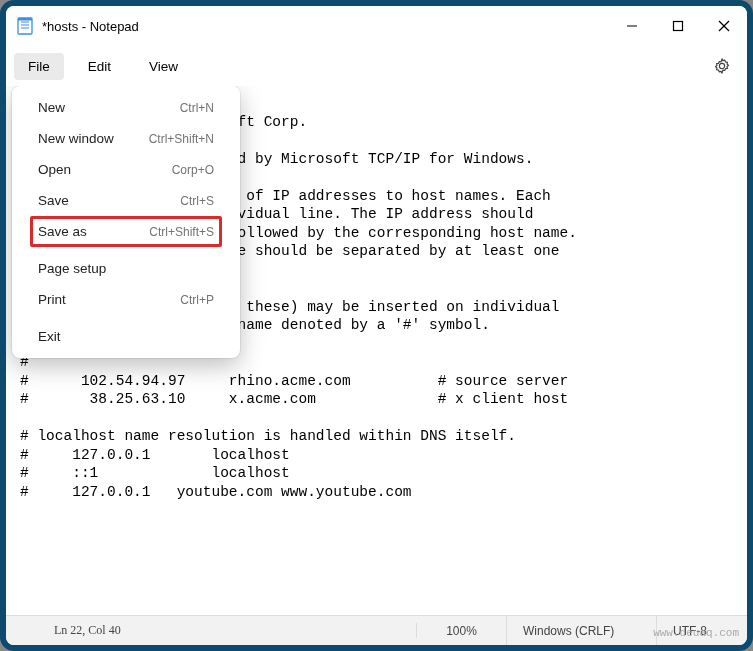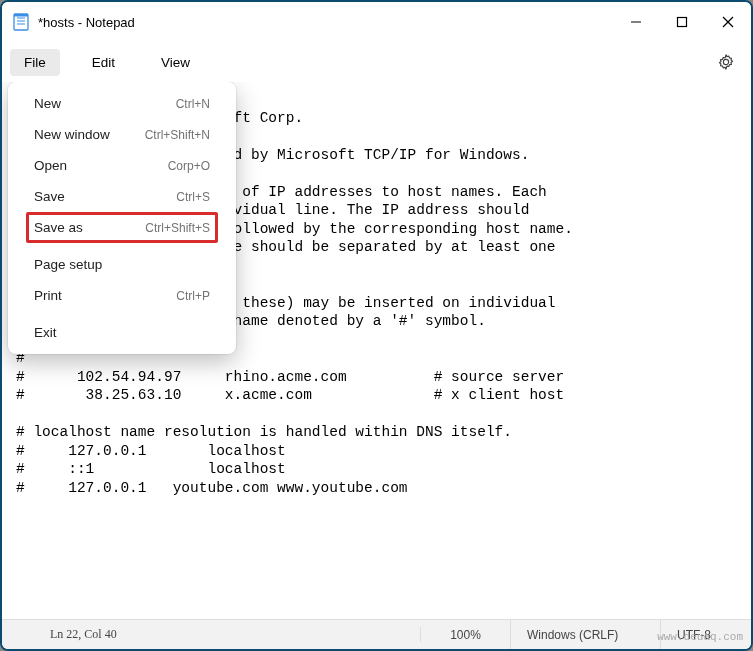--- a/index.html
+++ b/index.html
@@ -7,22 +7,22 @@
     margin: 0;
     padding: 0;
     background: #888;
     font-family: "Segoe UI", Arial, sans-serif;
     font-size: 13px;
   }
   .window {
     width: 753px;
     height: 651px;
     background: #fff;
-    border: 2px solid #0c4a6e;
-    border-radius: 8px;
+    border: 6px solid #0c4a6e;
+    border-radius: 14px;
     overflow: hidden;
     position: relative;
     display: flex;
     flex-direction: column;
   }
   .titlebar {
     height: 40px;
     display: flex;
     align-items: center;
     padding: 0 0 0 10px;
@@ -54,21 +54,21 @@
     height: 40px;
     display: flex;
     align-items: center;
     padding: 0 8px;
     background: #fff;
   }
   .menubar-item {
     padding: 6px 14px;
     border-radius: 4px;
     font-size: 13.5px;
-    margin-right: 18px;
+    margin-right: 10px;
   }
   .menubar-item.active {
     background: #eaeaea;
   }
   .menubar .spacer { flex: 1; }
   .gear {
     width: 34px;
     height: 34px;
     display: flex;
     align-items: center;

